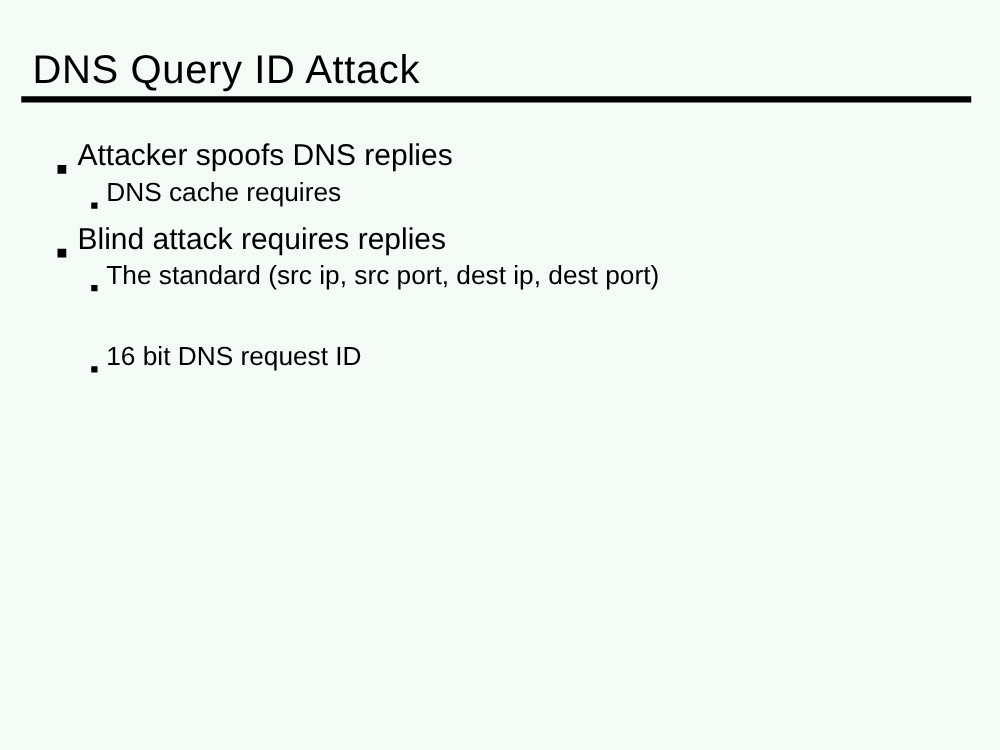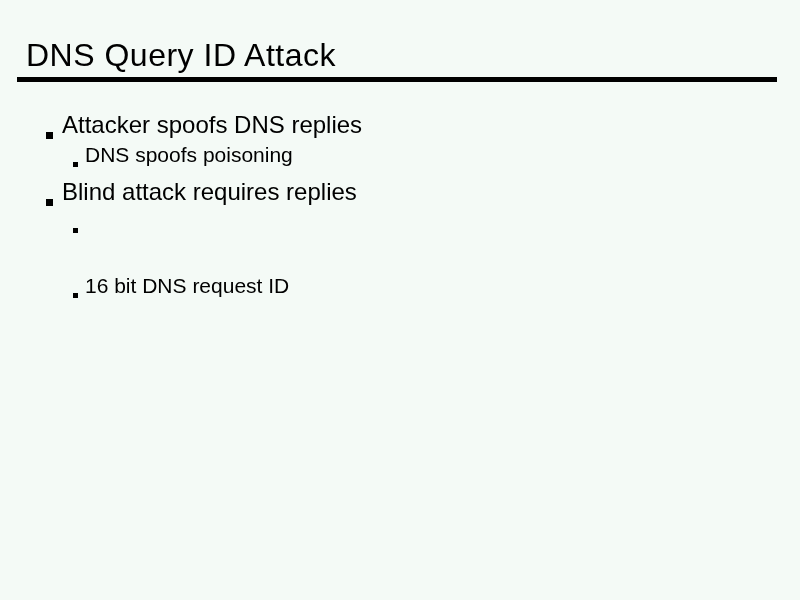--- a/index.html
+++ b/index.html
@@ -80,30 +80,31 @@
 
   <div class="title-rule rule-color" style="background: rgb(0, 0, 0);"></div>
 
   <div class="bullet-row row-l1 row-1">
     <span class="square bullet-color" style="background: rgb(0, 0, 0);"></span>
     <span>Attacker spoofs DNS replies</span>
   </div>
 
   <div class="bullet-row row-l2 row-2">
     <span class="square bullet-color" style="background: rgb(0, 0, 0);"></span>
-    <span>DNS spoofs poisoning</span>
+    <span>DNS cache requires</span>
   </div>
 
   <div class="bullet-row row-l1 row-3">
     <span class="square bullet-color" style="background: rgb(0, 0, 0);"></span>
     <span>Blind attack requires replies</span>
   </div>
 
   <div class="bullet-row row-l2 row-4">
     <span class="square bullet-color" style="background: rgb(0, 0, 0);"></span>
+    <span>The standard (src ip, src port, dest ip, dest port)</span>
   </div>
 
   <div class="bullet-row row-l2 row-5">
     <span class="square bullet-color" style="background: rgb(0, 0, 0);"></span>
     <span>16 bit DNS request ID</span>
   </div>
 
 </div>
 
 </body></html>

